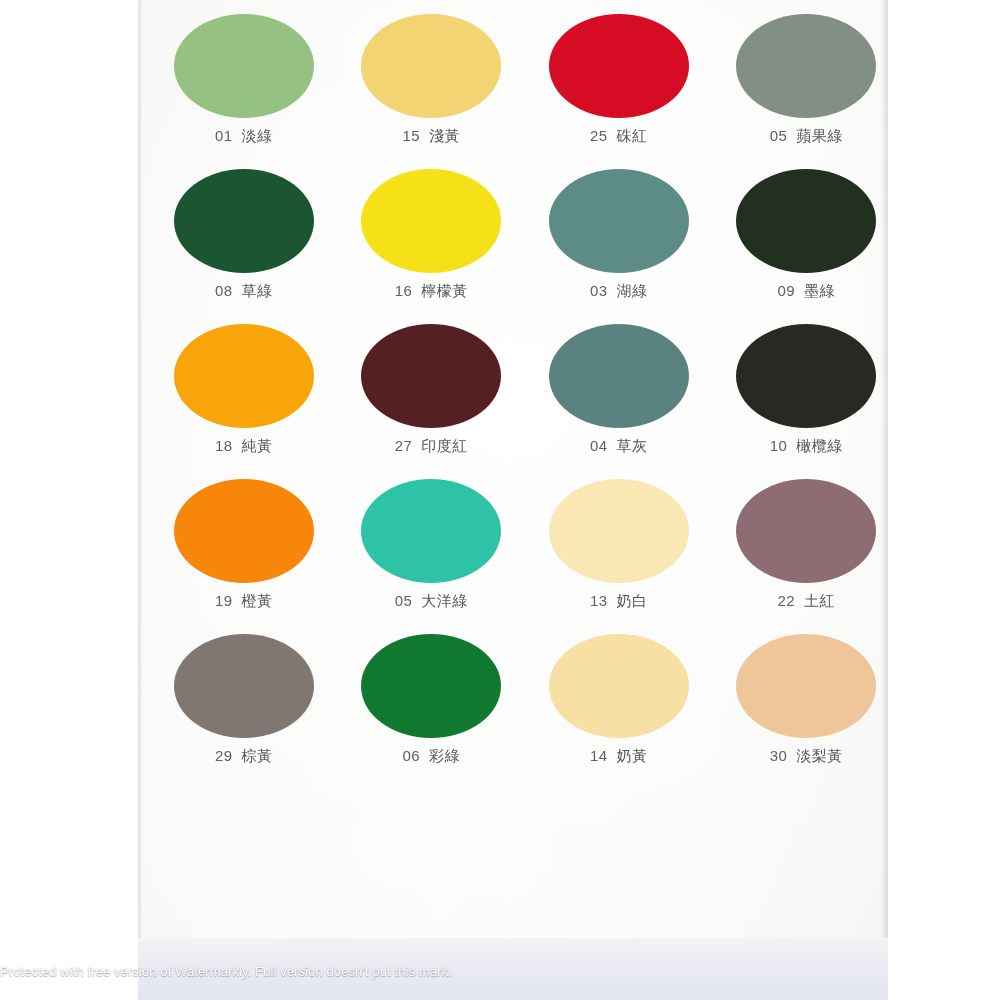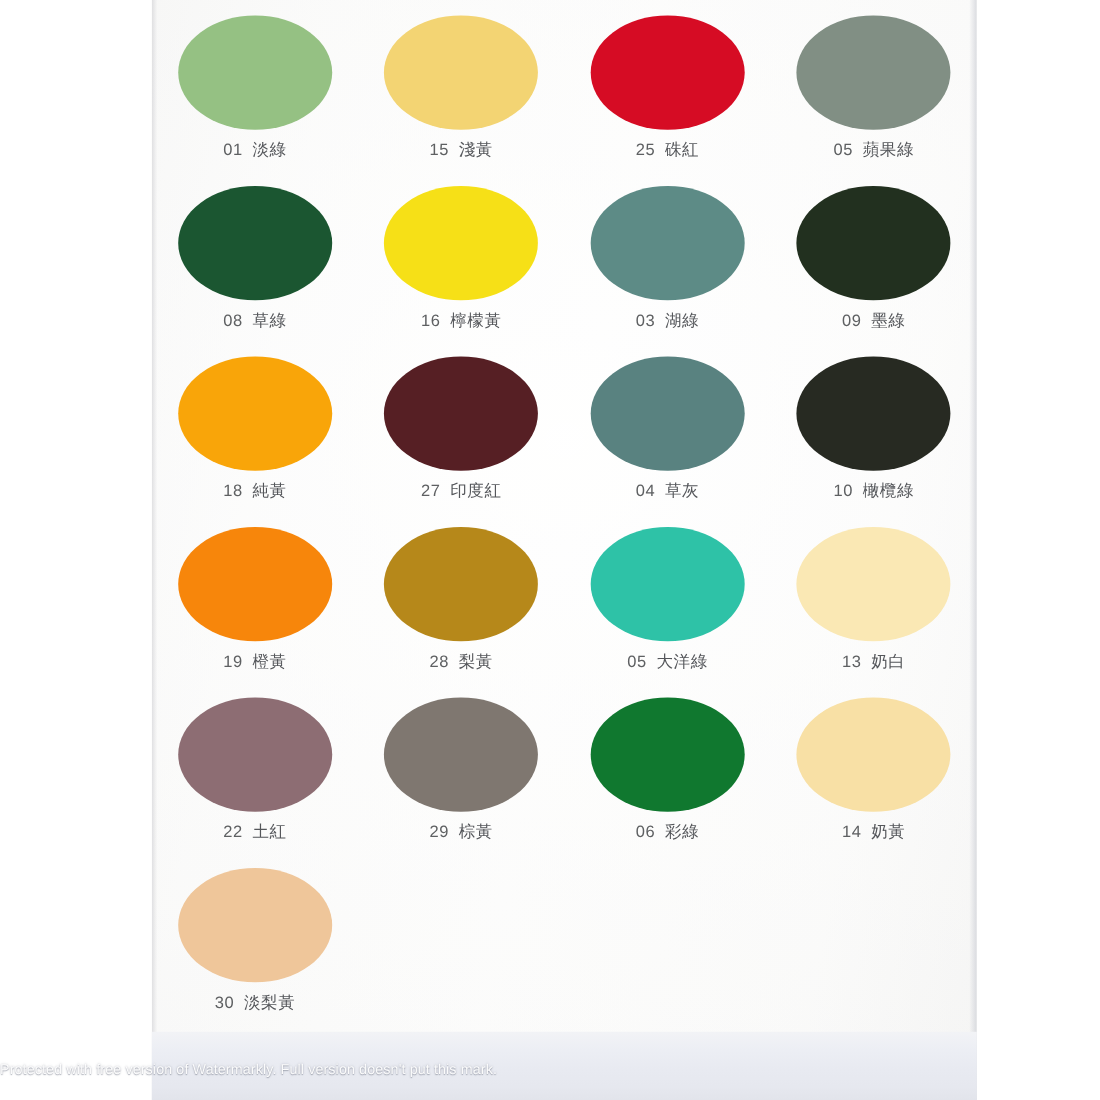--- a/index.html
+++ b/index.html
@@ -54,20 +54,21 @@
   
   #grid {
     position: absolute;
     left: 0;
     top: 8px;
     width: 750px;
     display: grid;
     grid-template-columns: repeat(4, 1fr);
     grid-auto-rows: 155px;
     justify-items: center;
+    padding-left: 12px;
   }
   .cell {
     width: 100%;
     height: 155px;
     display: flex;
     flex-direction: column;
     align-items: center;
     justify-content: flex-start;
   }
   .blob {
@@ -210,27 +211,20 @@
           </div>
         </div>
         <div class="cell">
           <div class="blob" style="background: rgb(247, 134, 11);"></div>
           <div class="caption">
             <span class="num">19</span>
             <span class="nm">橙黃</span>
           </div>
         </div>
         <div class="cell">
-          <div class="blob" style="background: rgb(182, 136, 26);"></div>
-          <div class="caption">
-            <span class="num">28</span>
-            <span class="nm">梨黃</span>
-          </div>
-        </div>
-        <div class="cell">
           <div class="blob" style="background: rgb(46, 194, 167);"></div>
           <div class="caption">
             <span class="num">05</span>
             <span class="nm">大洋綠</span>
           </div>
         </div>
         <div class="cell">
           <div class="blob" style="background: rgb(250, 232, 180);"></div>
           <div class="caption">
             <span class="num">13</span>

